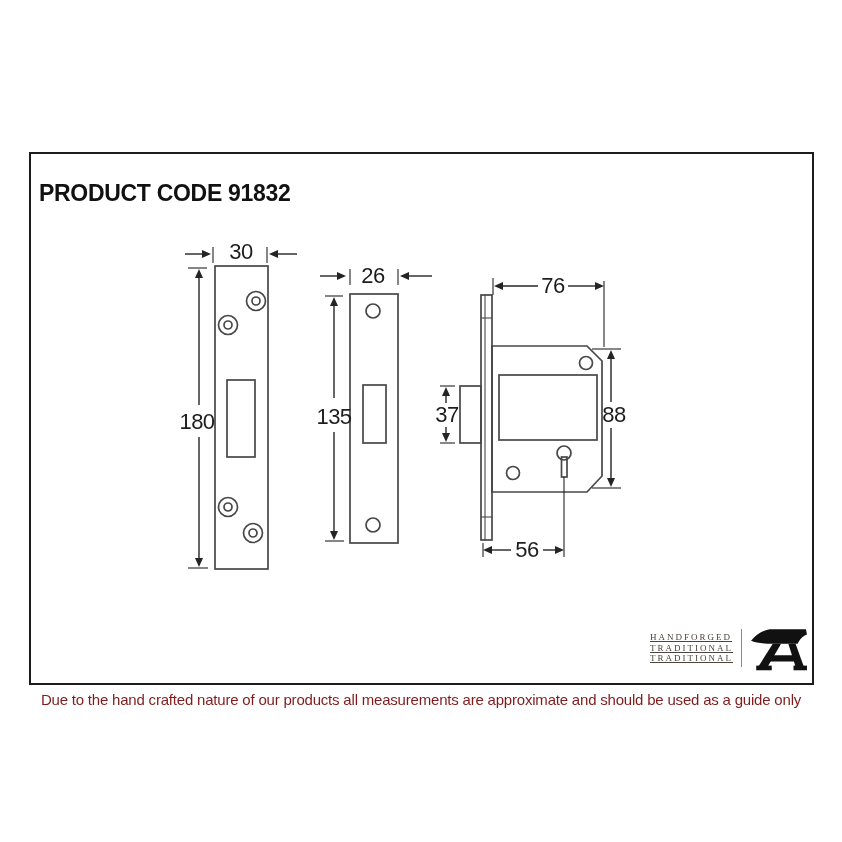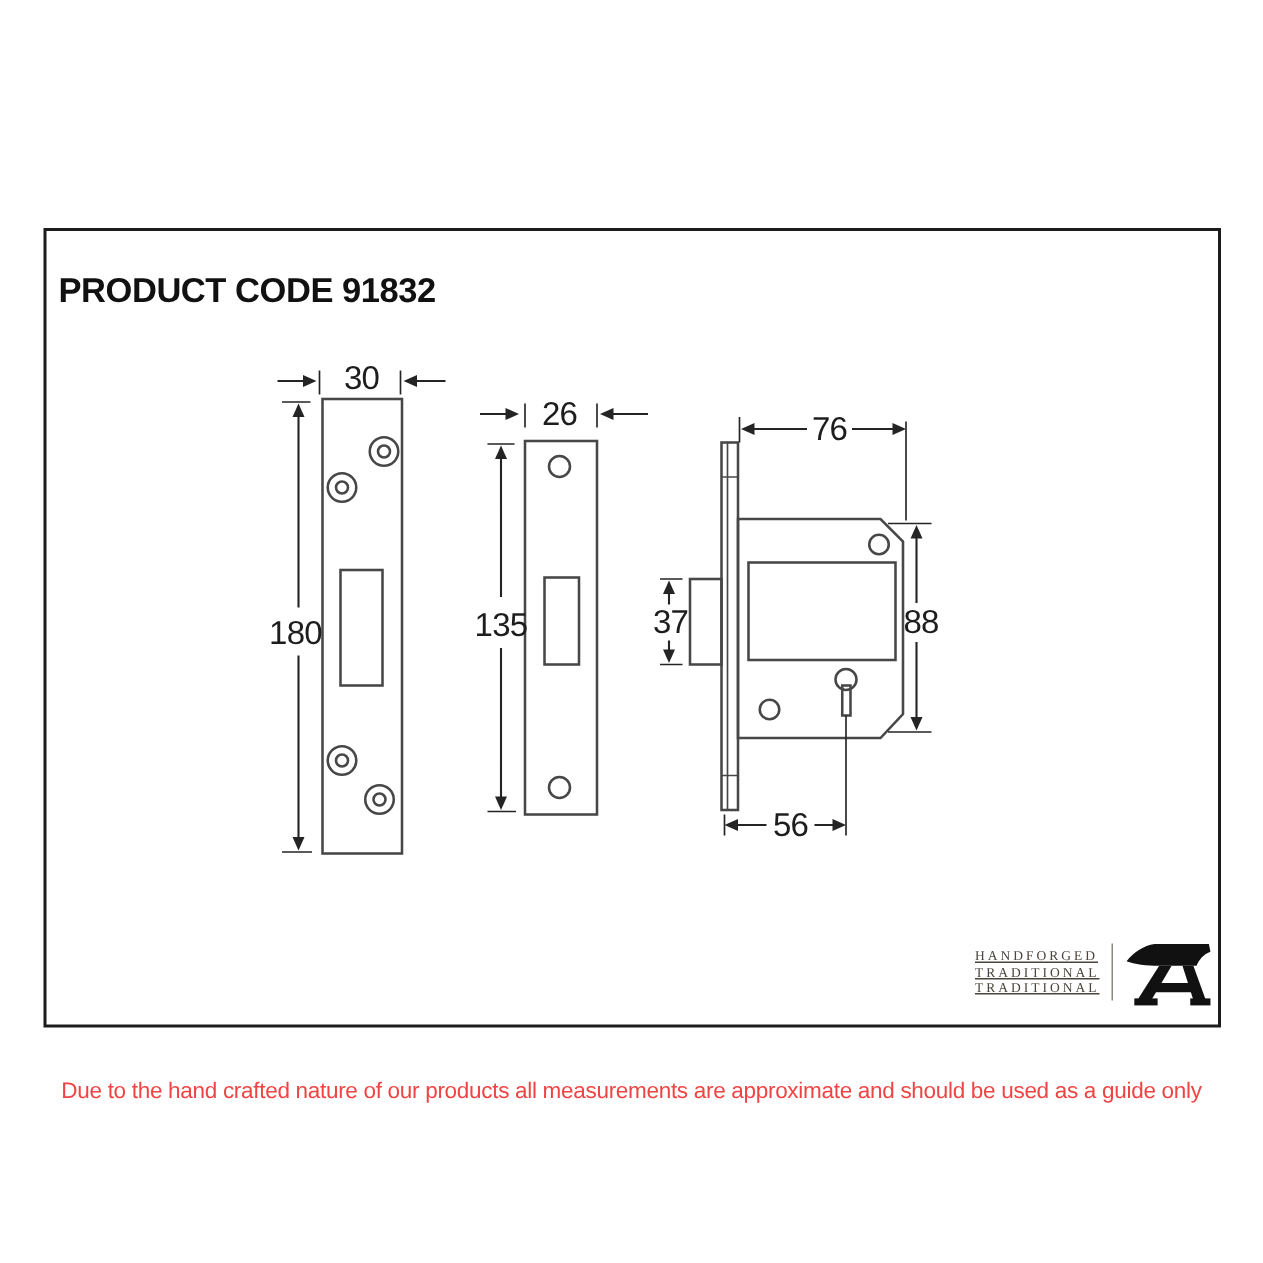--- a/index.html
+++ b/index.html
@@ -29,22 +29,22 @@
     display:flex; align-items:center;
   }
   .logo-text {
     font-family:"Liberation Serif", serif;
     font-size:9px; letter-spacing:2px; color:#4a443c;
     line-height:10.5px; text-align:left; padding-right:8px;text-decoration:underline;
   }
   .logo-divider { width:1px; height:38px; background:#8d8а82; background:#8d887f; margin-right:8px; }
   .logo-anvil { width:58px; height:46px; }
   .disclaimer {
-    position:absolute; left:0; top:719px; width:842px;
-    text-align:center; font-size:15px; color:#ef4444; letter-spacing:-0.2px;
+    position:absolute; left:0; top:691px; width:842px;
+    text-align:center; font-size:15px; color:#7f1d1d; letter-spacing:-0.2px;
   }
 </style>
 </head>
 <body>
 
 <div class="page">
 
   <div class="frame"></div>
 
   <div class="title">PRODUCT CODE 91832</div>

